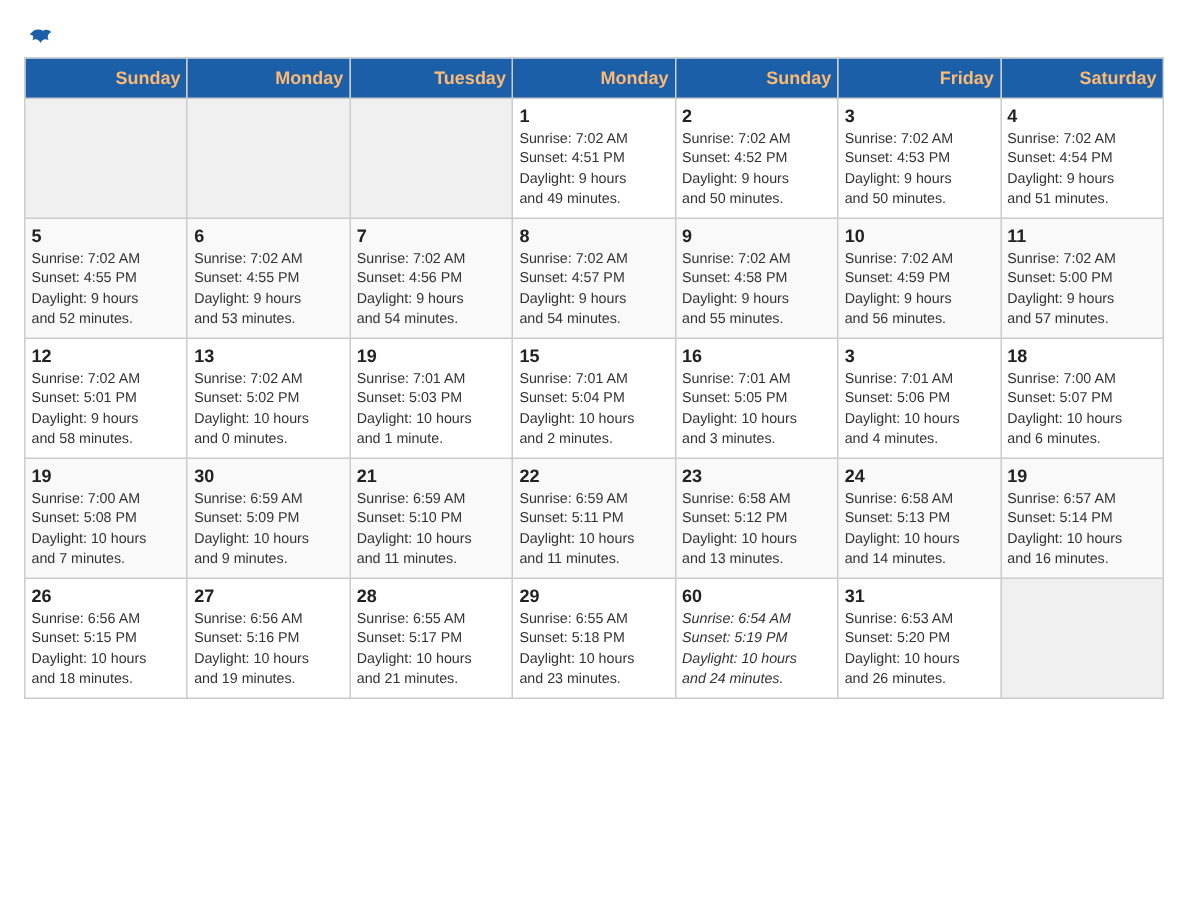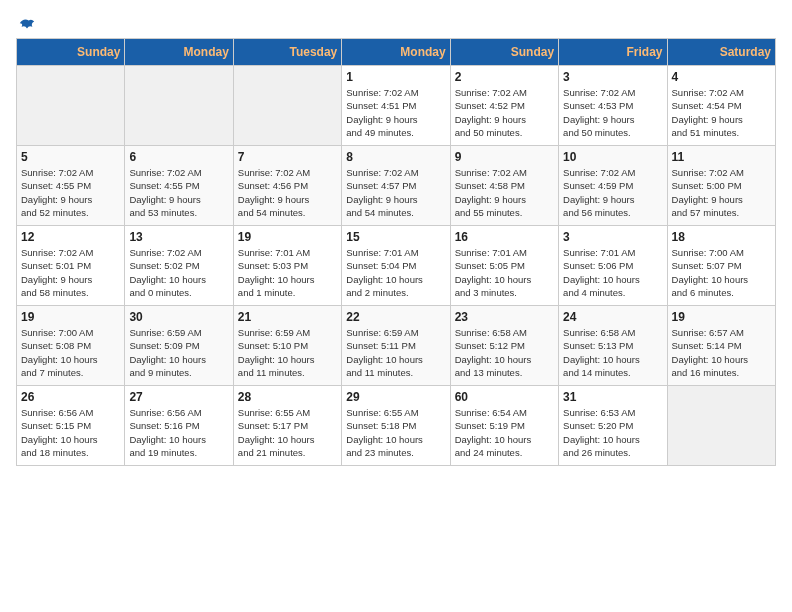--- a/index.html
+++ b/index.html
@@ -330,21 +330,21 @@
         </td>
         <td>
           <span class="day-number">29</span>
           <div class="day-info" style="white-space: pre-line;">Sunrise: 6:55 AM
 Sunset: 5:18 PM
 Daylight: 10 hours
 and 23 minutes.</div>
         </td>
         <td>
           <span class="day-number">60</span>
-          <div class="day-info" style="white-space: pre-line;">Sunrise: 6:54 AM
+          <div class="day-info" style="white-space: pre-line; font-style: italic;">Sunrise: 6:54 AM
 Sunset: 5:19 PM
 Daylight: 10 hours
 and 24 minutes.</div>
         </td>
         <td>
           <span class="day-number">31</span>
           <div class="day-info" style="white-space: pre-line;">Sunrise: 6:53 AM
 Sunset: 5:20 PM
 Daylight: 10 hours
 and 26 minutes.</div>

